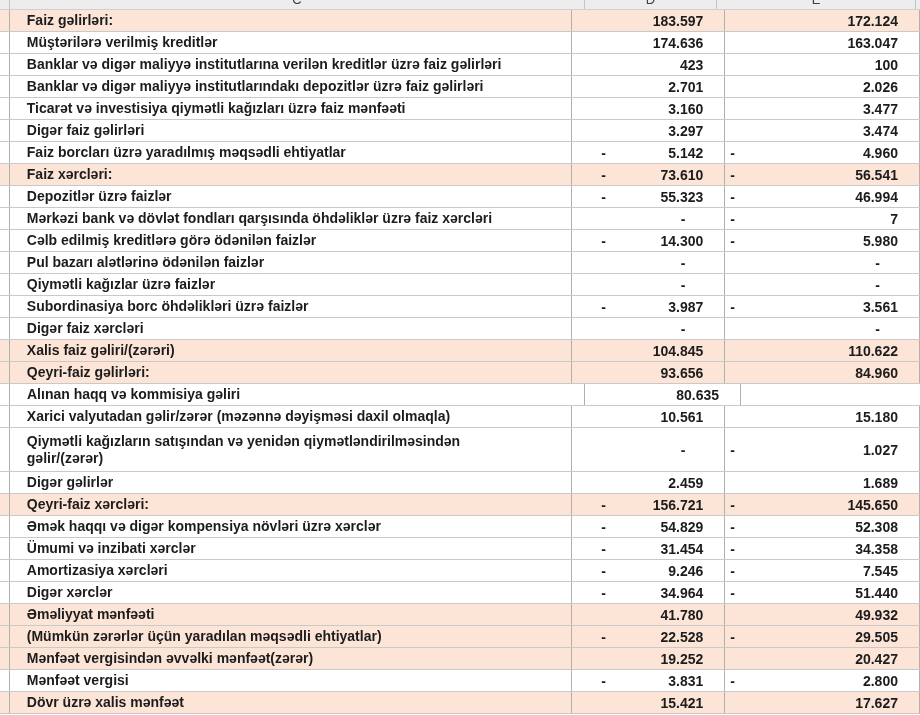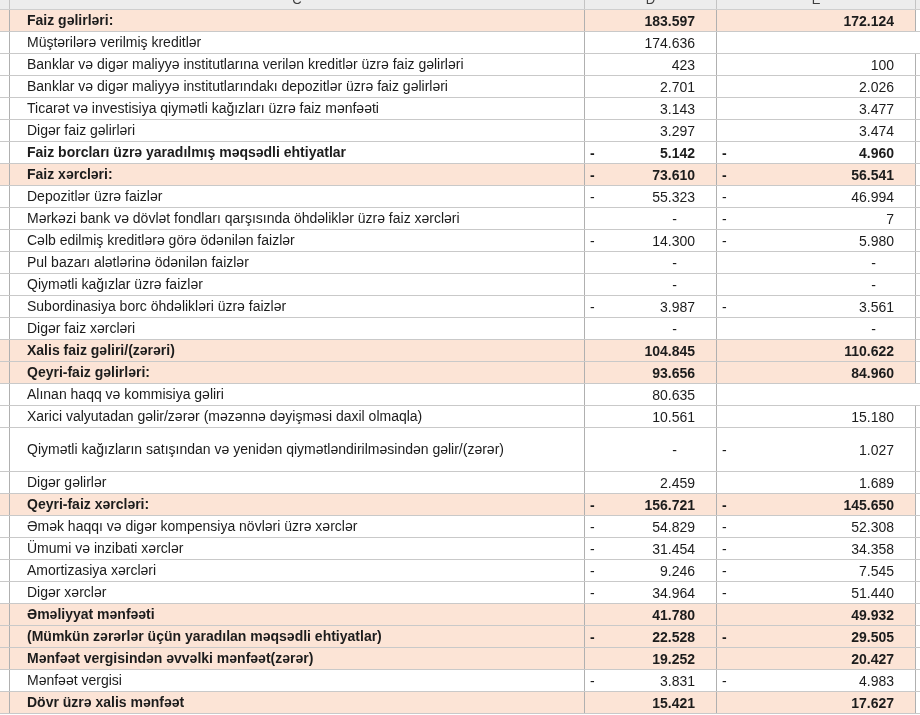--- a/index.html
+++ b/index.html
@@ -11,30 +11,30 @@
   
   .header-row{display:flex;height:10px;background:var(--headfill,#EDEDED);
     border-bottom:1px solid #cfcfcf;box-sizing:border-box;}
   .hcell{box-sizing:border-box;border-right:1px solid #c4c4c4;overflow:hidden;
     display:flex;justify-content:center;}
   .hb{width:10px}.hc{width:575px}.hd{width:132px}.he{width:199px}
   .hf{flex:1;border-right:none}
   .hcell span{font-size:13px;color:#3f3f3f;line-height:16px;margin-top:-8px;font-weight:400;}
   
   .row{display:flex;height:22px;box-sizing:border-box;border-bottom:1px solid #c9c9c9;
-    background:#fff;}
+    background:#fff;font-weight:bold;}
   .row.fill{background:var(--fill,#FCE4D6);}
   .row.bold{font-weight:700;}
   .row.tall{height:44px;}
   .cell{box-sizing:border-box;border-right:1px solid #b0b0b0;height:100%;}
   .cb{width:10px;}
   .cl{width:575px;display:flex;align-items:center;overflow:hidden;}
   .label{padding-left:17px;line-height:17px;}
   .tall .label{max-width:500px;}
-  .cd{width:132px;}
+  .cd{width:132px;margin-left:24px;}
   .ce{width:199px;}
   .cf{flex:1;border-right:none;background:#fff;}
   .num{display:flex;align-items:center;}
   .num .minus{padding-left:5px;white-space:pre;}
   .num .val{margin-left:auto;padding-right:21px;white-space:pre;}
   .num.null .val{padding-right:39px;}
 </style>
 </head>
 <body>
 
@@ -70,20 +70,24 @@
   </div>
       <div class="row">
     <div class="cell cb"></div>
     <div class="cell cl">
       <span class="label">Müştərilərə verilmiş kreditlər</span>
     </div>
     <div class="cell cd num">
       <span class="minus"></span>
       <span class="val">174.636</span>
     </div>
+    <div class="cell ce num">
+      <span class="minus"></span>
+      <span class="val">163.047</span>
+    </div>
     <div class="cell cf"></div>
   </div>
       <div class="row">
     <div class="cell cb"></div>
     <div class="cell cl">
       <span class="label">Banklar və digər maliyyə institutlarına verilən kreditlər üzrə faiz gəlirləri</span>
     </div>
     <div class="cell cd num">
       <span class="minus"></span>
       <span class="val">423</span>
@@ -109,21 +113,21 @@
     </div>
     <div class="cell cf"></div>
   </div>
       <div class="row">
     <div class="cell cb"></div>
     <div class="cell cl">
       <span class="label">Ticarət və investisiya qiymətli kağızları üzrə faiz mənfəəti</span>
     </div>
     <div class="cell cd num">
       <span class="minus"></span>
-      <span class="val">3.143</span>
+      <span class="val">3.160</span>
     </div>
     <div class="cell ce num">
       <span class="minus"></span>
       <span class="val">3.477</span>
     </div>
     <div class="cell cf"></div>
   </div>
       <div class="row">
     <div class="cell cb"></div>
     <div class="cell cl">
@@ -484,21 +488,21 @@
     <div class="cell cb"></div>
     <div class="cell cl">
       <span class="label">Mənfəət vergisi</span>
     </div>
     <div class="cell cd num">
       <span class="minus">-</span>
       <span class="val">3.831</span>
     </div>
     <div class="cell ce num">
       <span class="minus">-</span>
-      <span class="val">4.983</span>
+      <span class="val">2.800</span>
     </div>
     <div class="cell cf"></div>
   </div>
       <div class="row bold fill">
     <div class="cell cb"></div>
     <div class="cell cl">
       <span class="label">Dövr üzrə xalis mənfəət</span>
     </div>
     <div class="cell cd num">
       <span class="minus"></span>

